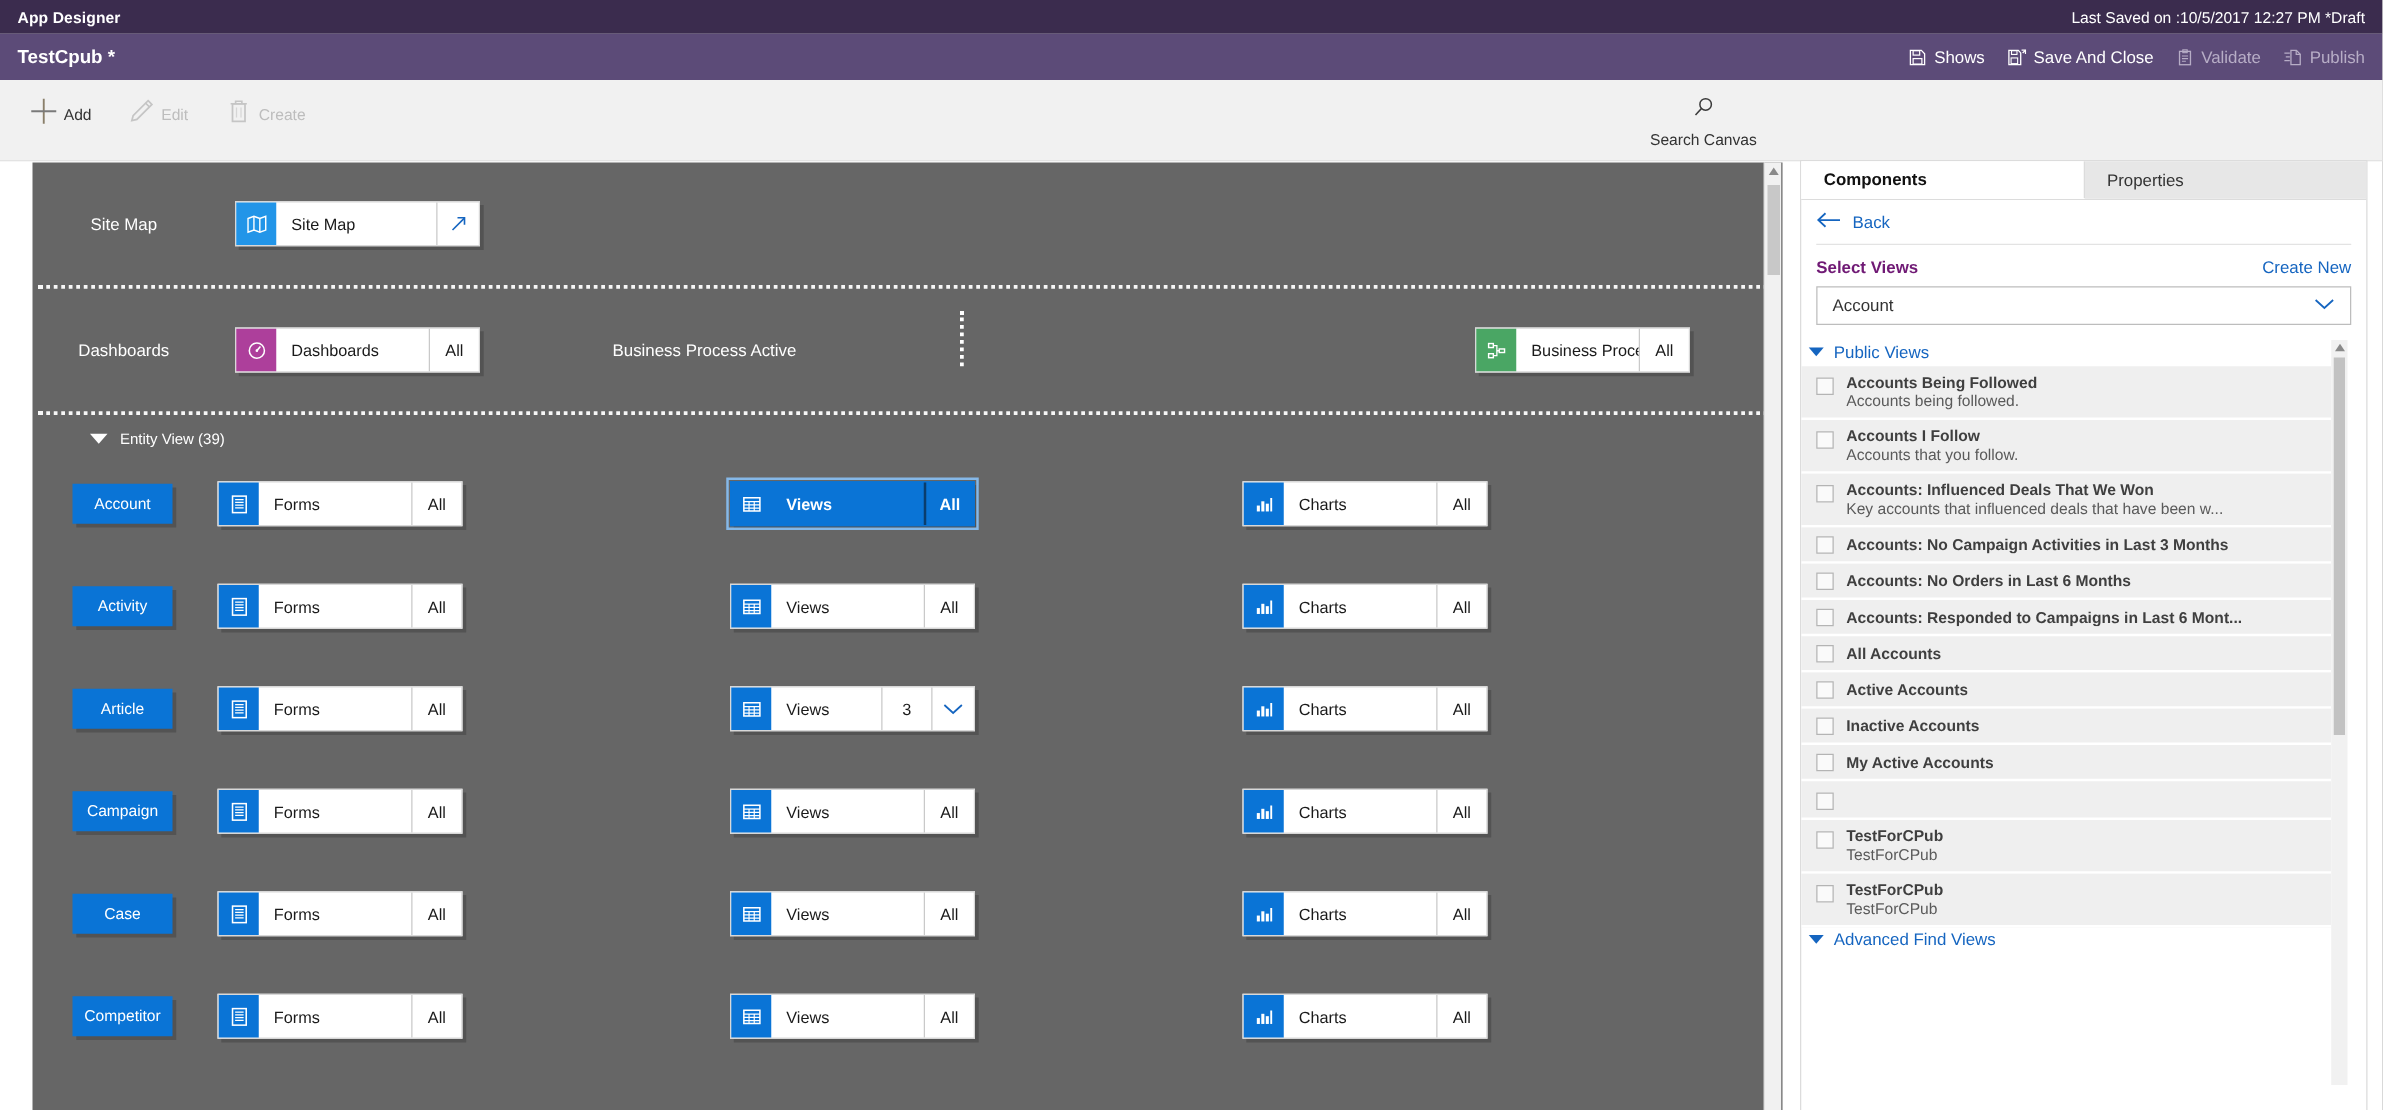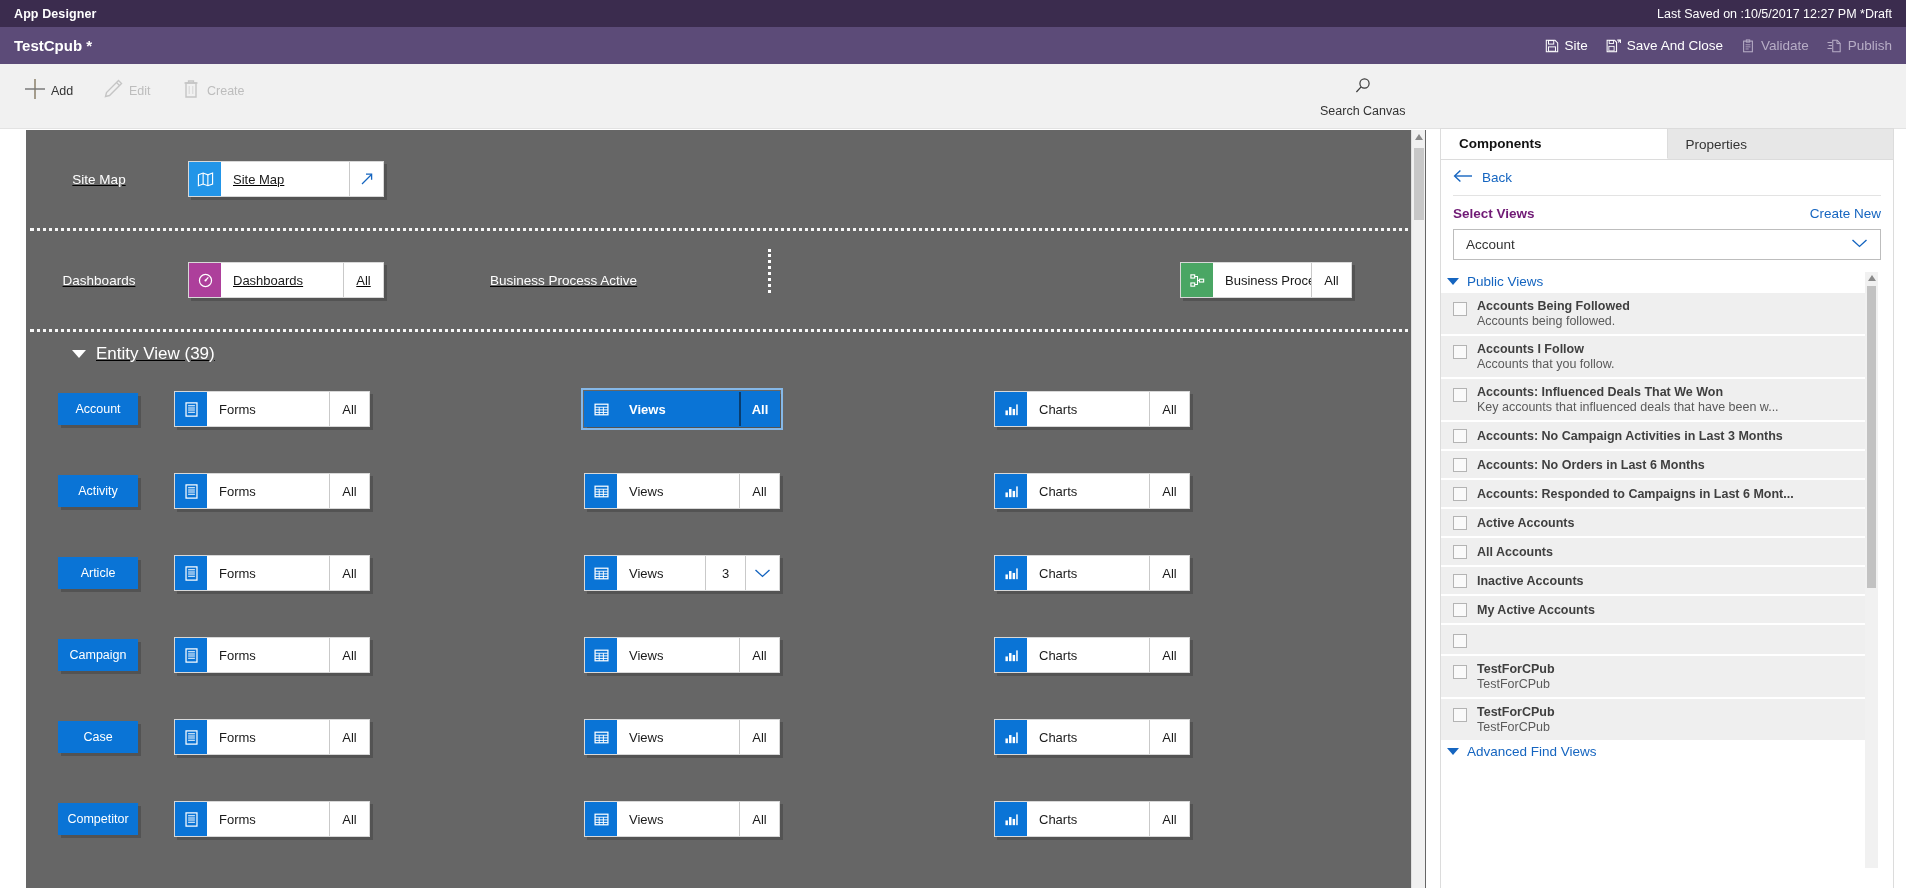--- a/index.html
+++ b/index.html
@@ -59,21 +59,20 @@
     position:absolute; top:12px; left:1320px;
     display:flex; flex-direction:column; align-items:center; gap:4px; cursor:pointer;
   }
   .ribbon-search .rlabel { font-size:12.5px; color:#333; }
 
   
   .canvas-wrap {
     position:absolute; left:26px; top:130px; width:1400px; height:758px;
     background:#666666;
     overflow:hidden;
-    text-decoration:underline;
   }
   .canvas-scrollbar {
     position:absolute; left:1411px; top:130px; width:14px; height:758px;
     background:#f1f1f1; border-left:1px solid #e0e0e0;
   }
   .canvas-scrollbar .thumb {
     position:absolute; left:2px; top:18px; width:10px; height:72px; background:#c8c8c8;
   }
   .canvas-scrollbar .arrow-up {
     position:absolute; left:3px; top:4px;
@@ -132,21 +131,21 @@
   .tile.selected .ticon { background:transparent !important; }
 
   .entity-chip {
     width:80px; height:32px; background:#0a74d6; color:#fff;
     display:flex; align-items:center; justify-content:center;
     font-size:12.5px; cursor:pointer;
     box-shadow:3px 3px 0 rgba(0,0,0,0.18);
   }
 
   .entity-view-header {
-    display:flex; align-items:center; gap:10px; color:#ffffff; font-size:17px;
+    display:flex; align-items:center; gap:10px; color:#ffffff; font-size:12px;
     padding: 12px 0 4px 46px;
   }
   .caret-down {
     width:0;height:0;border-left:7px solid transparent;border-right:7px solid transparent;
     border-top:8px solid #ffffff;
   }
 
   .bpf-divider {
     position:absolute; left:742px; top:18px; height:44px; width:0;
     border-left:3px dotted #ffffff;
@@ -238,21 +237,21 @@
   <div class="cmd-actions">
 
     <div class="cmd-btn">
       <span>
         <svg width="14" height="14" viewBox="0 0 16 16">
             <path d="M1.5 1.5h10L14.5 4.5v10h-13z" fill="none" stroke="#fff" stroke-width="1.2"></path>
             <rect x="4" y="1.8" width="6" height="4" fill="none" stroke="#fff" stroke-width="1.1"></rect>
             <rect x="4" y="9" width="8" height="5" fill="none" stroke="#fff" stroke-width="1.1"></rect>
           </svg>
       </span>
-      <span>Site</span>
+      <span>Shows</span>
     </div>
 
     <div class="cmd-btn">
       <span>
         <svg width="15" height="14" viewBox="0 0 17 16">
             <path d="M1.2 1.5h8.6L12 3.8v10.7H1.2z" fill="none" stroke="#fff" stroke-width="1.2"></path>
             <rect x="3.6" y="1.8" width="5" height="3.4" fill="none" stroke="#fff" stroke-width="1"></rect>
             <rect x="3.2" y="8.4" width="6" height="5.2" fill="none" stroke="#fff" stroke-width="1"></rect>
             <path d="M12.8 1.3h3.6v3.4" fill="none" stroke="#fff" stroke-width="1.2"></path>
             <path d="M16.4 1.3l-2.6 2.6" stroke="#fff" stroke-width="1.2"></path>
@@ -713,27 +712,27 @@
         </div>
         <div class="vitem single">
           <span class="cb"></span>
           <div class="vtexts">
             <div class="vtitle">Accounts: Responded to Campaigns in Last 6 Mont...</div>
           </div>
         </div>
         <div class="vitem single">
           <span class="cb"></span>
           <div class="vtexts">
+            <div class="vtitle">All Accounts</div>
+          </div>
+        </div>
+        <div class="vitem single">
+          <span class="cb"></span>
+          <div class="vtexts">
             <div class="vtitle">Active Accounts</div>
-          </div>
-        </div>
-        <div class="vitem single">
-          <span class="cb"></span>
-          <div class="vtexts">
-            <div class="vtitle">All Accounts</div>
           </div>
         </div>
         <div class="vitem single">
           <span class="cb"></span>
           <div class="vtexts">
             <div class="vtitle">Inactive Accounts</div>
           </div>
         </div>
         <div class="vitem single">
           <span class="cb"></span>

